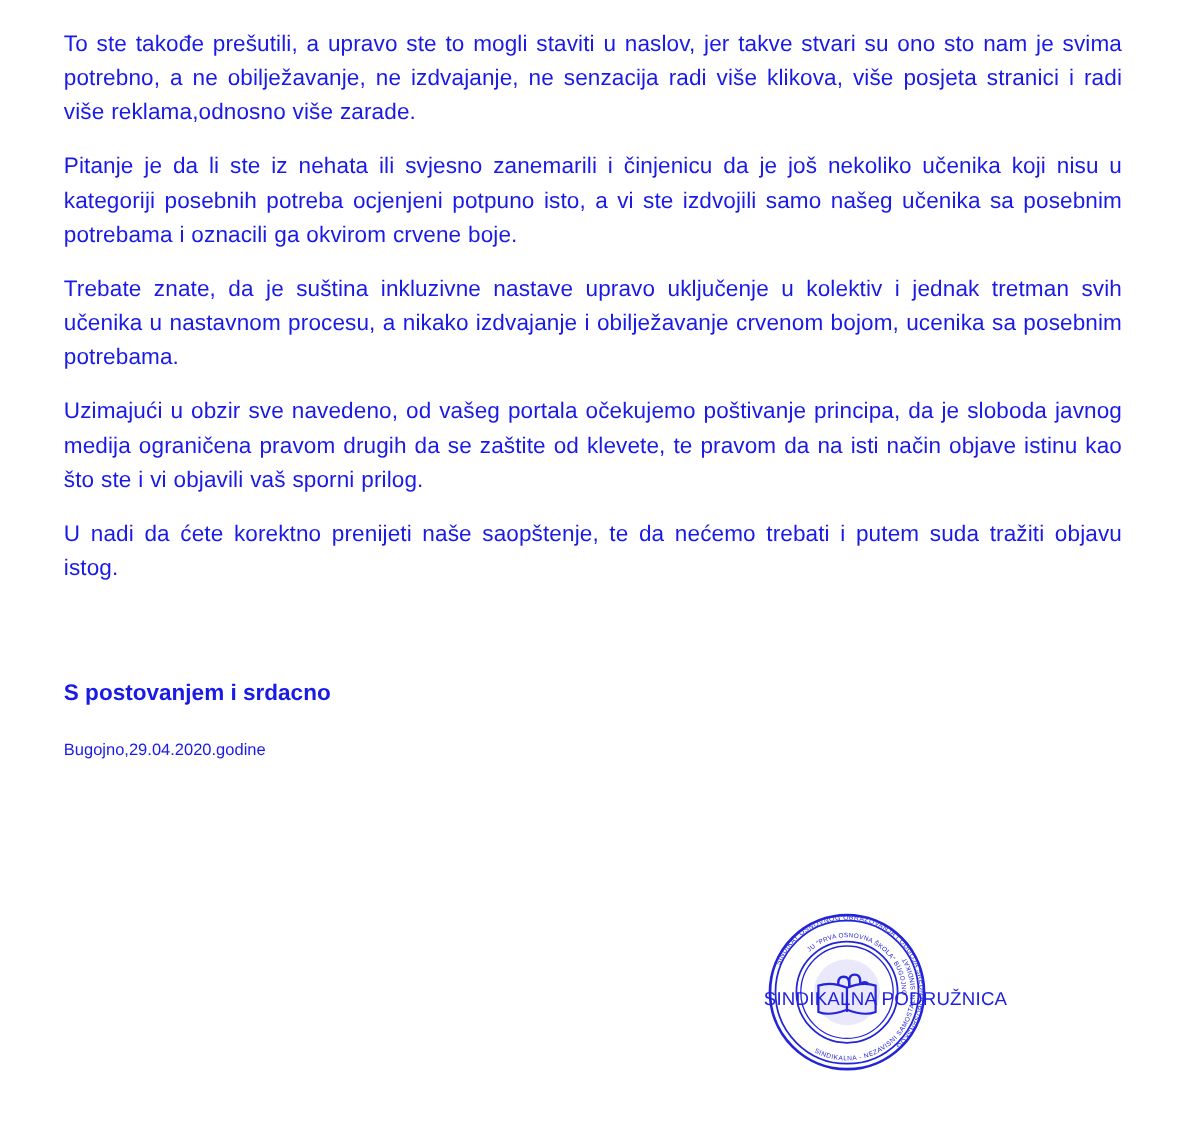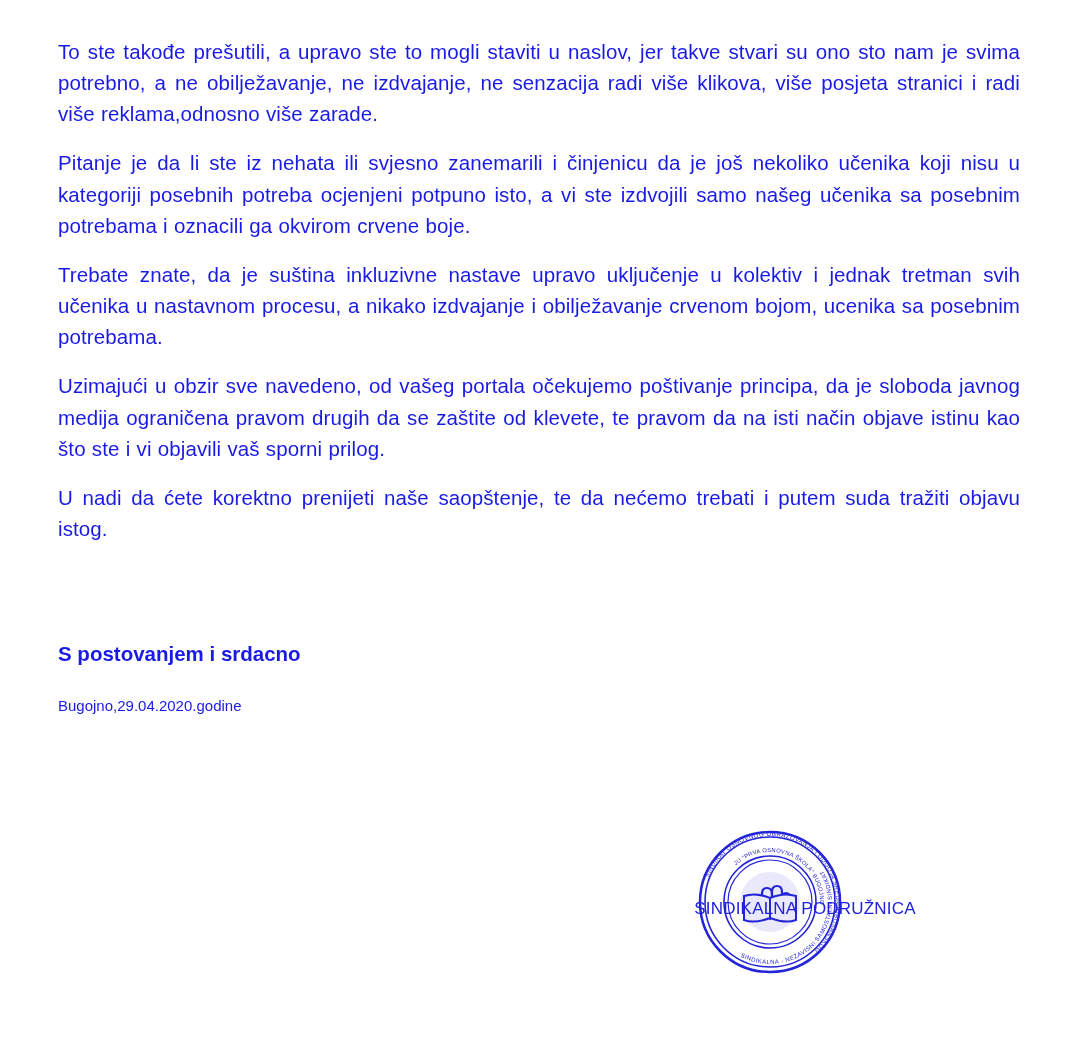--- a/index.html
+++ b/index.html
@@ -13,33 +13,33 @@
     font-family: "Liberation Sans", sans-serif;
     color: #1a1ae0;
     overflow: hidden;
     position: relative;
   }
   .page {
     position: relative;
     width: 1080px;
     height: 1040px;
     box-sizing: border-box;
-    padding: 36px 60px 0 58px;
+    padding: 24px 60px 0 58px;
   }
   .para {
     font-size: 20.5px;
     line-height: 1.52;
     text-align: justify;
     color: #1a1ae6;
     margin: 0 0 18px 0;
     letter-spacing: 0.1px;
     word-spacing: 0.4px;
   }
   .para.last-block {
-    margin-bottom: 16px;
+    margin-bottom: 4px;
   }
   .spacer-large {
     height: 78px;
   }
   .closing {
     font-size: 20.5px;
     line-height: 1.52;
     color: #1a1ae6;
     margin: 0 0 26px 0;
     text-align: left;

